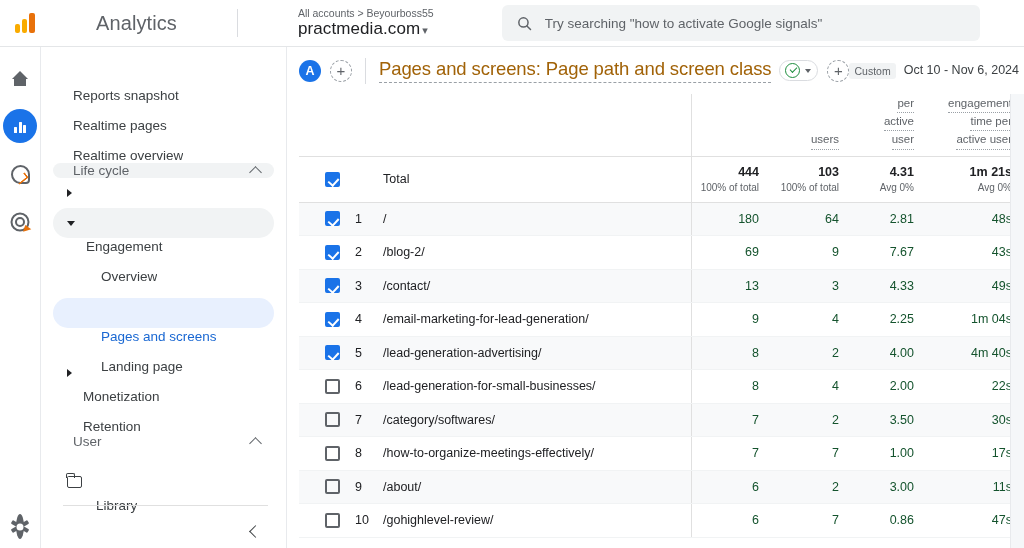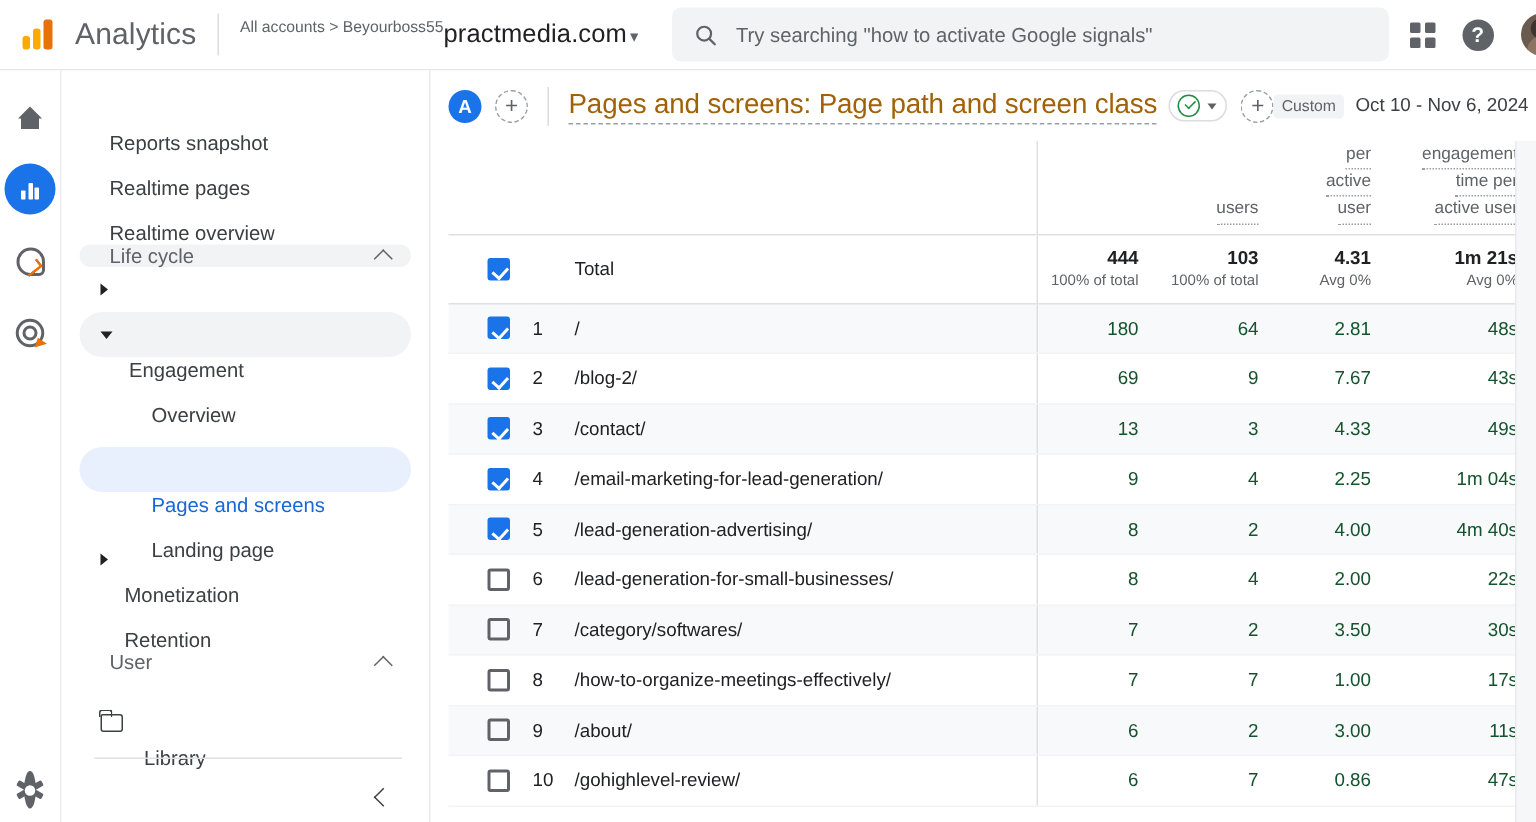--- a/index.html
+++ b/index.html
@@ -12,29 +12,30 @@
   }
   .app { position: relative; width: 1024px; height: 548px; display: flex; flex-direction: column; }
 
   
   .topbar {
     height: 47px; min-height: 47px;
     display: flex; align-items: center;
     background: #fff;
     border-bottom: 1px solid #e4e6e8;
     padding: 0 10px 0 14px;
+    gap: 46px;
   }
   .ga-logo { width: 26px; height: 26px; position: relative; margin-right: 10px; flex: none; }
   .ga-logo i { position: absolute; bottom: 3px; border-radius: 2px; display: block; }
   .ga-logo i:nth-child(1) { left: 1px;  width: 5px; height: 9px;  background: #f9ab00; }
   .ga-logo i:nth-child(2) { left: 8px;  width: 5px; height: 14px; background: #f9ab00; }
   .ga-logo i:nth-child(3) { left: 15px; width: 6px; height: 20px; background: #e8710a; }
   .brand-name { font-size: 20px; color: #5f6368; letter-spacing: .1px; white-space: nowrap; }
   .vdiv { width: 1px; height: 28px; background: #dadce0; margin: 0 14px; flex: none; }
-  .acct { display: flex; flex-direction: row; justify-content: flex-end; line-height: 1.12; }
+  .acct { display: flex; flex-direction: column; justify-content: flex-end; line-height: 1.12; }
   .acct-breadcrumb { font-size: 10.5px; color: #5f6368; white-space: nowrap; }
   .acct-prop { font-size: 17px; color: #202124; white-space: nowrap; letter-spacing: .1px; }
   .acct-prop .caret { font-size: 11px; color: #5f6368; margin-left: 2px; }
 
   .search-wrap { flex: 1; display: flex; justify-content: center; padding-left: 22px; }
   .search {
     width: 478px; height: 36px; border-radius: 6px; background: #f1f3f4;
     display: flex; align-items: center; padding: 0 14px; gap: 12px;
   }
   .search-text { font-size: 13.5px; color: #5f6368; white-space: nowrap; }

